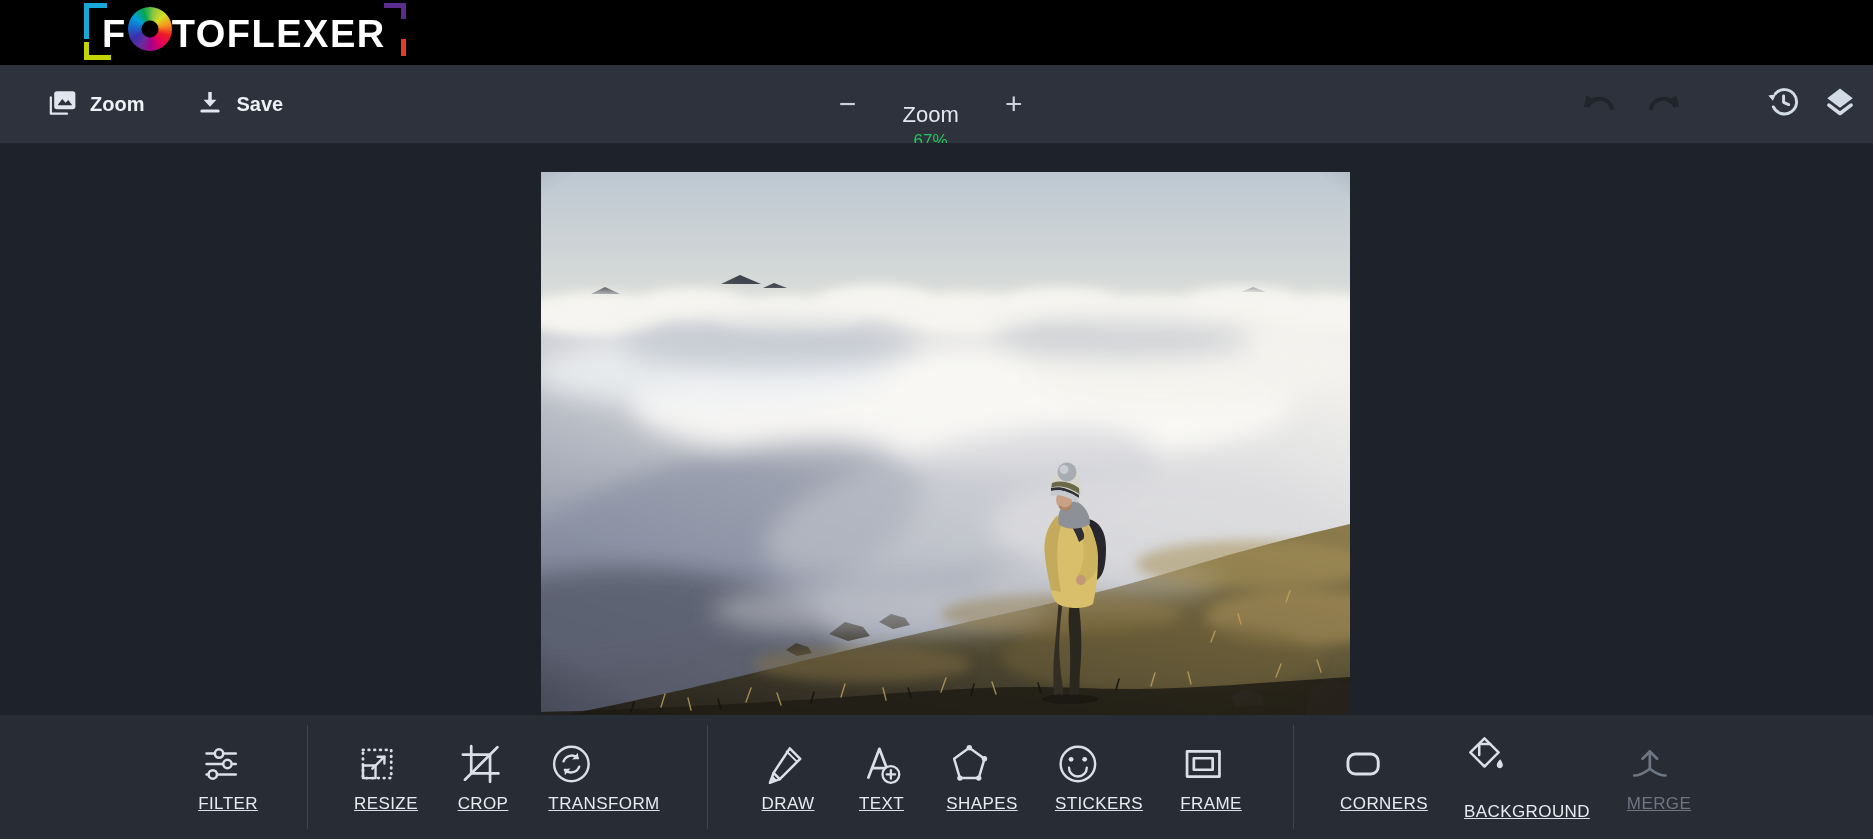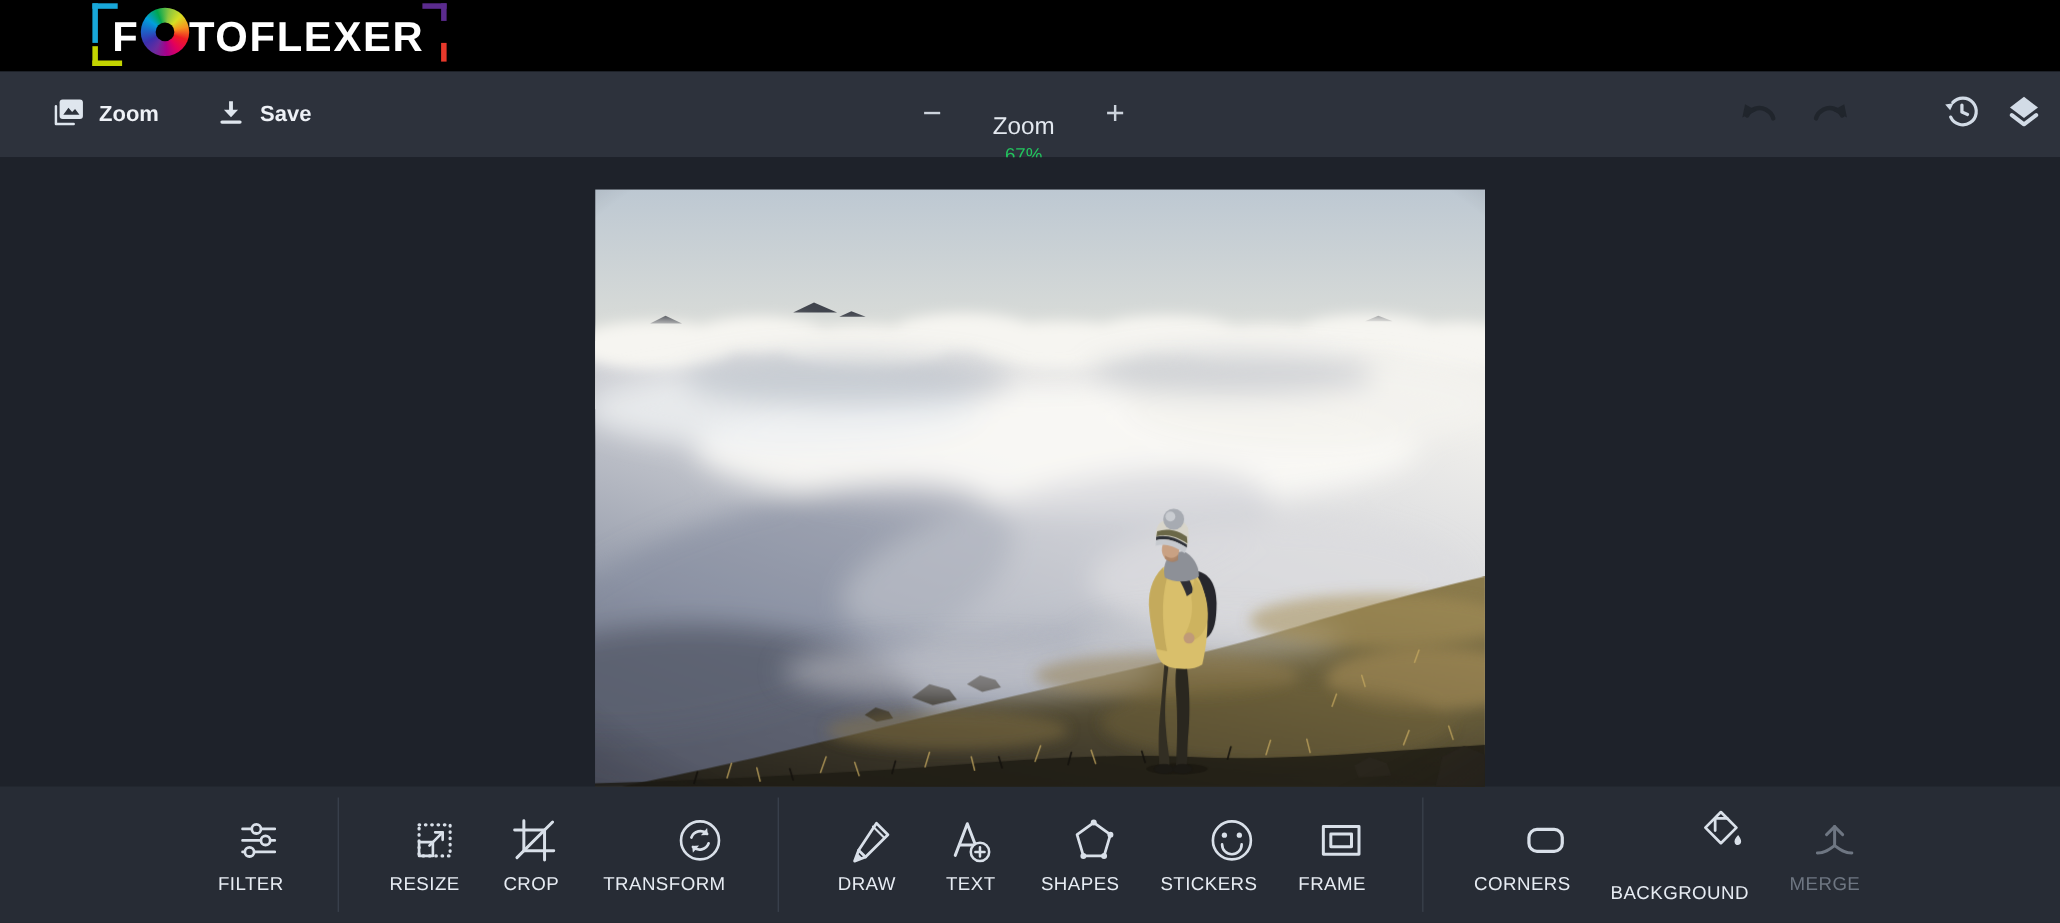--- a/index.html
+++ b/index.html
@@ -34,21 +34,21 @@
   .hbtn.disabled { cursor:default; }
 
   
   .canvas { position:absolute; left:0; top:143px; width:100%; height:572px; background:#1e222a; }
   .photo { position:absolute; left:541px; top:29px; width:809px; height:543px; overflow:hidden; }
   .photo svg { display:block; }
 
   
   .bottombar { position:absolute; left:0; top:715px; width:100%; height:124px; background:#272c35; }
   .tb-divider { position:absolute; top:10px; bottom:10px; width:1px; background:#3e4551; }
-  .tbtn { position:absolute; top:0; height:100%; transform:translateX(-50%); display:flex; flex-direction:column; align-items:flex-end; justify-content:center; gap:7px; color:#d9e0e9; cursor:pointer; }
+  .tbtn { position:absolute; top:0; height:100%; transform:translateX(-50%); display:flex; flex-direction:column; align-items:flex-start; justify-content:center; gap:7px; color:#d9e0e9; cursor:pointer;text-decoration:underline; }
   .tbtn .tlabel { font-size:17px; letter-spacing:.4px; color:#e7ecf3; white-space:nowrap; }
   .tbtn.disabled { color:#6e7682; cursor:default; }
   .tbtn.disabled .tlabel { color:#6e7682; }
   .ticon svg { display:block; stroke:currentColor; fill:none; stroke-width:2.4; stroke-linecap:round; stroke-linejoin:round; }
   .fillc { fill:currentColor; stroke:none; }
 </style>
 </head>
 <body>
 
 <div class="screen">

